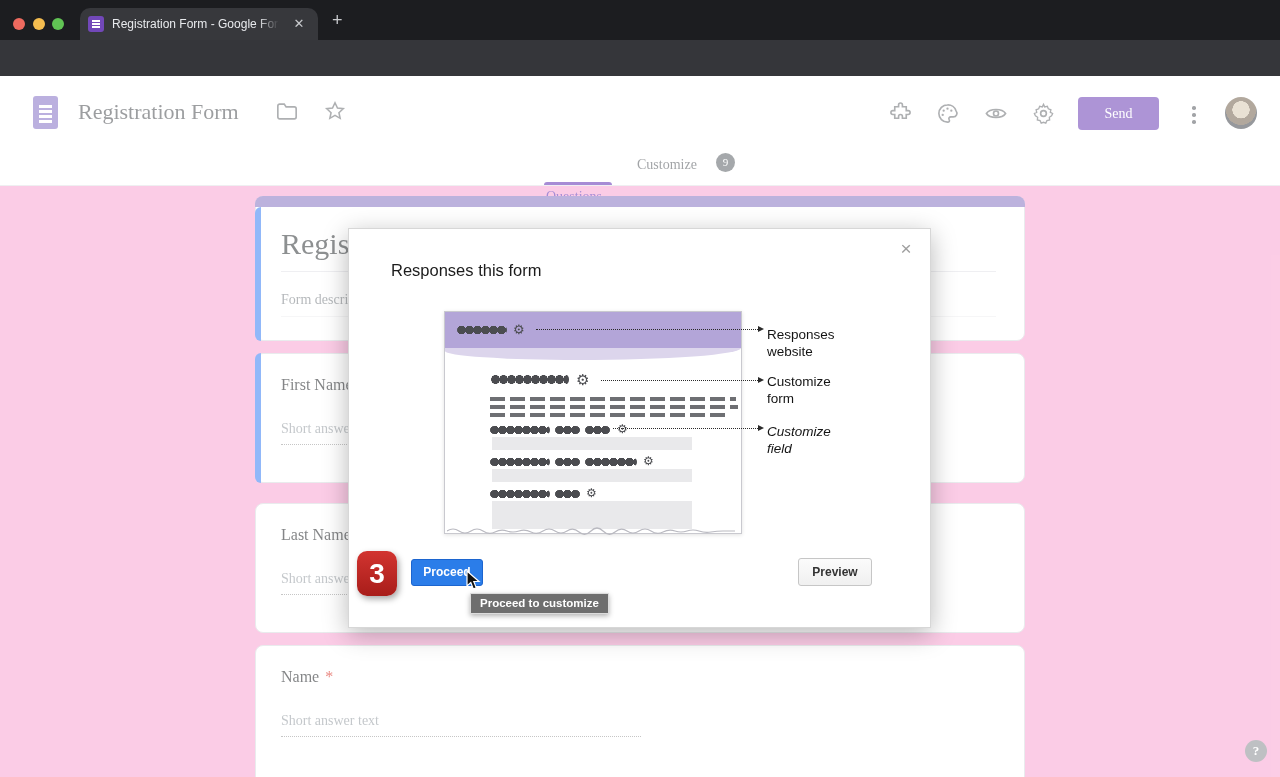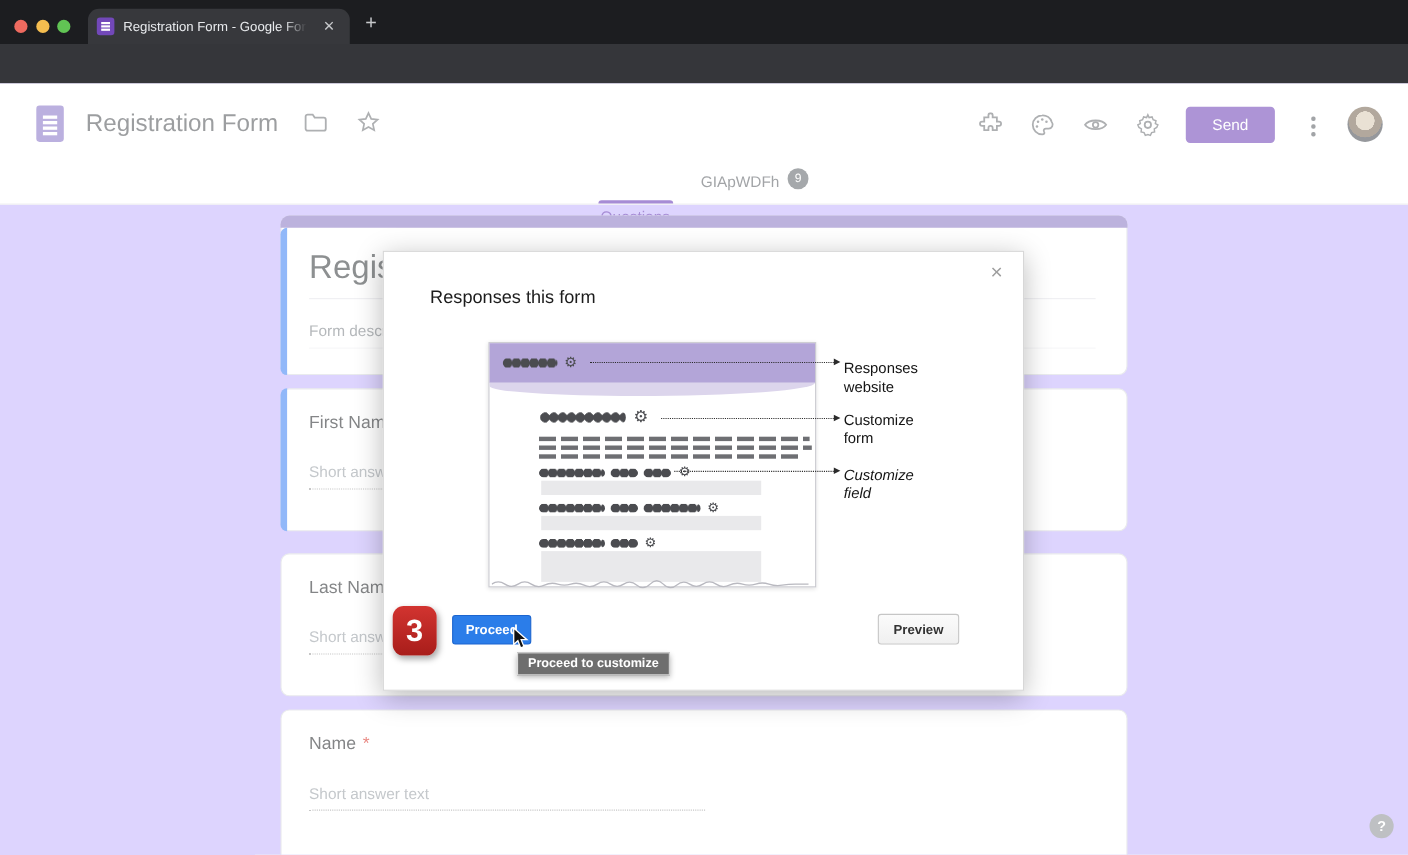--- a/index.html
+++ b/index.html
@@ -25,21 +25,21 @@
   .url-path { color:#9aa0a6; font-size:13px; }
   .pill-star { position:absolute; right:10px; top:3px; }
   .ext { position:absolute; top:48px; width:20px; height:20px; }
   .ext-new { background:#26282b; border-radius:3px; color:#fff; font-size:6px; font-weight:bold; text-align:center; line-height:8px; padding-top:10px; letter-spacing:.5px; position:absolute; top:48px; width:20px; height:20px;}
   .ext-new:before{ content:""; position:absolute; top:3px; left:3px; width:14px; height:4px; background:repeating-linear-gradient(90deg,#41c4c4 0 3px, transparent 3px 5px); }
   .chrome-avatar { position:absolute; left:1213px; top:46px; width:25px; height:25px; border-radius:50%; background:radial-gradient(circle at 50% 38%, #c9b393 0 34%, #6b5b49 35% 60%, #3c3f45 61%); }
   .chrome-menu { position:absolute; left:1257px; top:50px; width:3px; height:3px; border-radius:50%; background:#c7c9cc; box-shadow:0 6px 0 #c7c9cc, 0 12px 0 #c7c9cc; }
   .ext-divider { position:absolute; left:1202px; top:50px; width:1px; height:16px; background:#5a5c60; }
 
   
-  .page { position:absolute; left:0; top:76px; width:1280px; height:701px; background:#c4b5fd; }
+  .page { position:absolute; left:0; top:76px; width:1280px; height:701px; background:#f9a8d4;font-family:Liberation Serif, serif; }
   .forms-header { position:absolute; left:0; top:0; width:1280px; height:74px; background:#fff; }
   .doc-icon { position:absolute; left:33px; top:20px; width:25px; height:33px; background:#8b77c9; border-radius:3px; }
   .doc-icon:before{ content:""; position:absolute; left:6px; top:9px; width:13px; height:2.5px; background:#fff; box-shadow:0 5px 0 #fff, 0 10px 0 #fff, 0 15px 0 #fff; }
   .form-title { position:absolute; left:78px; top:23px; font-size:22px; color:#55585c; }
   .hdr-ic { position:absolute; top:26px; }
   .send-btn { position:absolute; left:1078px; top:21px; width:81px; height:33px; background:#7248b9; border-radius:4px; color:#fff; font-size:14px; text-align:center; line-height:33px; }
   .hdr-kebab { position:absolute; left:1192px; top:30px; width:3.5px; height:3.5px; border-radius:50%; background:#5f6368; box-shadow:0 7px 0 #5f6368, 0 14px 0 #5f6368; }
   .page-avatar { position:absolute; left:1225px; top:21px; width:32px; height:32px; border-radius:50%; background:radial-gradient(circle at 50% 40%, #d9cbb5 0 34%, #7b6a57 35% 60%, #4b4f55 61%); }
   .navtabs { position:absolute; left:0; top:74px; width:1280px; height:36px; background:#fff; border-bottom:1px solid #e3e3e7; }
   .tab-q { position:absolute; left:546px; top:7px; color:#673ab7; font-size:14px;margin-top:32px; }
@@ -212,21 +212,21 @@
           </svg>
       </div>
       <div class="send-btn">Send</div>
       <div class="hdr-kebab"></div>
       <div class="page-avatar"></div>
     </div>
 
     <div class="navtabs">
       <div class="tab-q">Questions</div>
       <div class="tab-q-underline"></div>
-      <div class="tab-r">GIApWDFh</div>
+      <div class="tab-r">Customize</div>
       <div class="resp-badge">9</div>
     </div>
 
     <div class="card" style="top:120px; height:145px;">
       <div class="title-band"></div>
       <div class="blue-bar" style="top:10px;"></div>
       <div class="big-title">Registration Form</div>
       <div class="desc-ph">Form description</div>
     </div>
 

